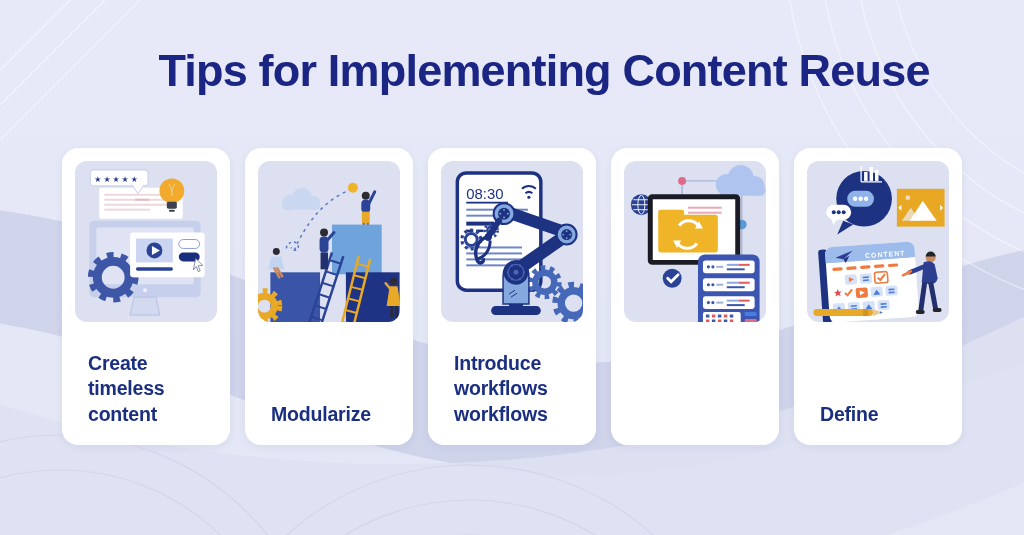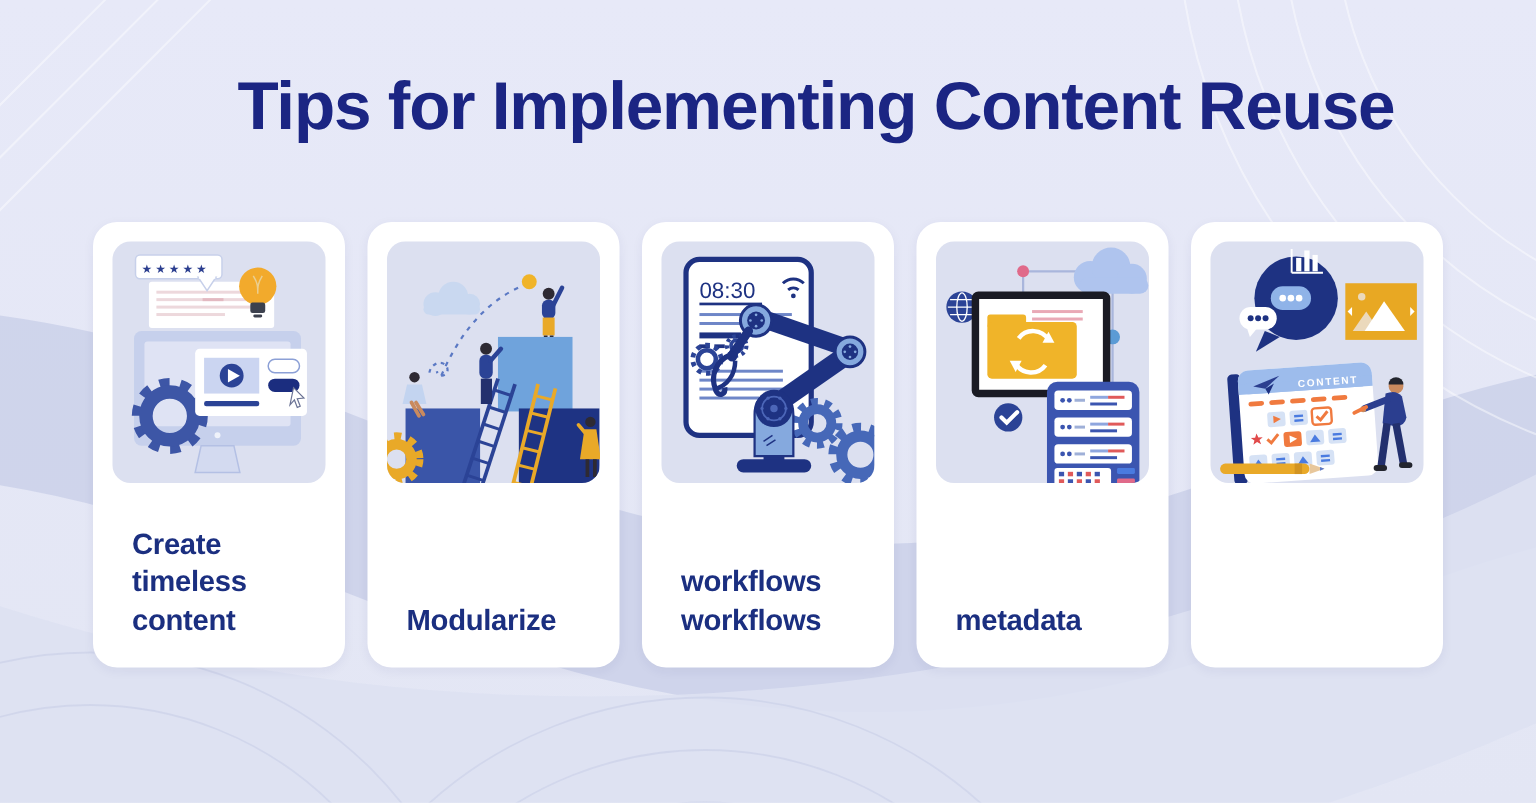--- a/index.html
+++ b/index.html
@@ -270,20 +270,21 @@
           <g>
             <line x1="58" y1="60" x2="47" y2="76" stroke="#1E3282" stroke-width="6" stroke-linecap="round"></line>
             <circle cx="47" cy="77" r="3.5" fill="#1E3282"></circle>
             <path d="M46,76 C36,80 32,90 36,100 C38,104 43,103 42,98" fill="none" stroke="#1E3282" stroke-width="3.5"></path>
             <path d="M49,80 C49,89 44,97 35,99" fill="none" stroke="#1E3282" stroke-width="3"></path>
           </g>
         </g>
       </svg>
     </div>
     <div class="label">
+      <span>Introduce</span>
       <span>workflows</span>
       <span>workflows</span>
     </div>
   </div>
 
   <div class="card">
     <div class="panel">
       <svg viewBox="0 0 142 162">
         <g stroke="#A9B6DC" stroke-width="1.5">
           <line x1="58" y1="20" x2="58" y2="34"></line>
@@ -372,21 +373,20 @@
             <rect x="94" y="159.5" width="3.5" height="3" fill="#E05A5A"></rect>
               <rect x="100" y="159.5" width="3.5" height="3" fill="#3B55B0"></rect>
             <rect x="106" y="159.5" width="3.5" height="3" fill="#E05A5A"></rect>
             <rect x="121" y="152" width="12" height="4" rx="1" fill="#4A7BE0"></rect>
             <rect x="121" y="159" width="12" height="4" rx="1" fill="#E06A8A"></rect>
           </g>
         </g>
       </svg>
     </div>
     <div class="label">
-      <span>metadata</span>
     </div>
   </div>
 
   <div class="card">
     <div class="panel">
       <svg viewBox="0 0 142 162">
         <g>
           <circle cx="57" cy="38" r="28" fill="#1E3282"></circle>
           <polygon points="36,60 30,74 46,64" fill="#1E3282"></polygon>
           <g>
@@ -473,16 +473,17 @@
           <circle cx="102" cy="112.5" r="2" fill="#C98A5E"></circle>
           <line x1="96" y1="115" x2="104" y2="111" stroke="#F07A3F" stroke-width="2.5" stroke-linecap="round"></line>
           <line x1="118" y1="122" x2="114" y2="151" stroke="#23306E" stroke-width="5"></line>
           <line x1="124" y1="122" x2="129" y2="149" stroke="#23306E" stroke-width="5"></line>
           <rect x="109" y="150" width="9" height="4" rx="2" fill="#23252E"></rect>
           <rect x="126" y="148" width="9" height="4" rx="2" fill="#23252E"></rect>
         </g>
       </svg>
     </div>
     <div class="label">
+      <span>Define</span>
     </div>
   </div>
 
 </div>
 
 </body></html>

